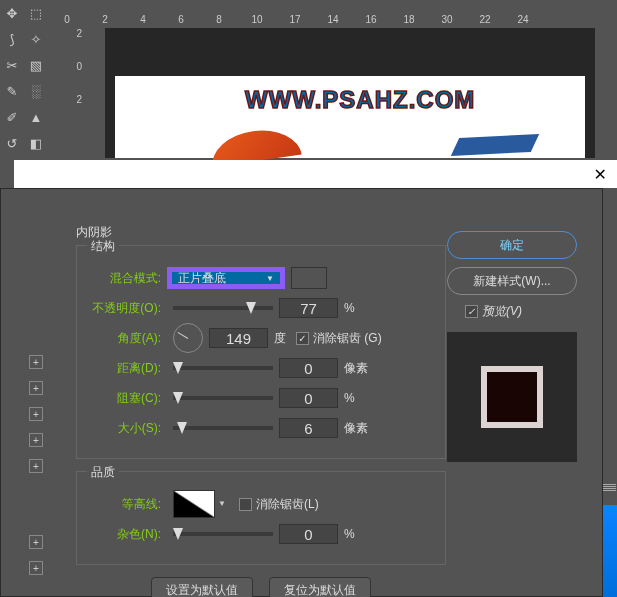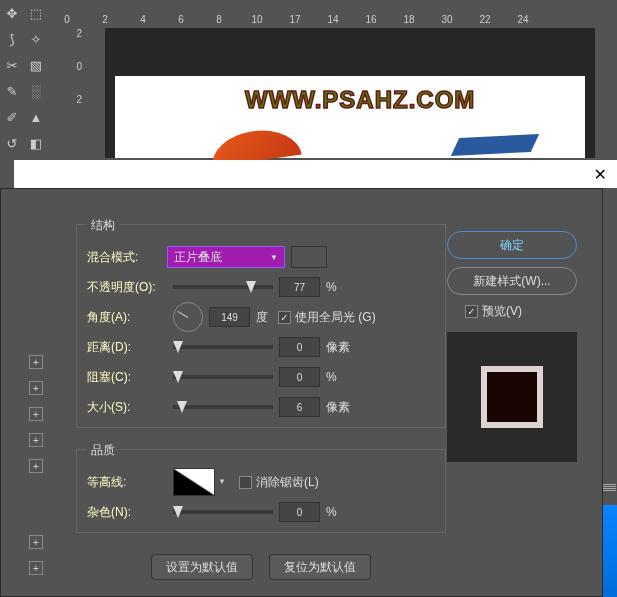--- a/index.html
+++ b/index.html
@@ -8,63 +8,63 @@
 
 .toolbar-left { position: absolute; left: 0; top: 0; width: 48px; height: 160px; background: #535353; display: flex; flex-direction: column; }
 .tool-row { display: flex; height: 26px; }
 .tool-cell { width: 24px; height: 26px; display: flex; align-items: center; justify-content: center; color: #ccc; font-size: 13px; }
 .ruler-numbers { position: absolute; left: 48px; top: 14px; right: 0; height: 14px; background: #535353; color: #ccc; font-size: 10px; display: flex; }
 .ruler-num { width: 38px; text-align: center; }
 
 
 .canvas-area { position: absolute; left: 105px; top: 28px; width: 490px; height: 130px; background: #262626; }
 .artboard { position: absolute; left: 10px; top: 48px; width: 470px; height: 82px; background: #fff; }
-.watermark { position: absolute; top: 10px; left: 130px; font-size: 24px; font-weight: bold; color: #4d7c0f; -webkit-text-stroke: 1.5px #6b1515; letter-spacing: 1px; }
+.watermark { position: absolute; top: 10px; left: 130px; font-size: 24px; font-weight: bold; color: #0369a1; -webkit-text-stroke: 1.5px #6b1515; letter-spacing: 1px; }
 .shape-orange { position: absolute; left: 95px; top: 55px; width: 90px; height: 30px; background: linear-gradient(135deg, #e85a1a, #c73815); border-radius: 50% 50% 0 0 / 100% 100% 0 0; transform: rotate(-8deg); }
 .shape-blue { position: absolute; left: 340px; top: 60px; width: 80px; height: 18px; background: #2a5a9e; transform: skew(-25deg, -3deg); }
 
 
 .dialog { position: absolute; left: 0; top: 160px; width: 603px; height: 437px; background: #535353; border: 1px solid #2a2a2a; }
 .dialog-title { position: absolute; right: 0; top: -28px; width: 603px; height: 28px; background: #fff; display: flex; align-items: center; justify-content: flex-end; padding-right: 10px; }
 .close-x { color: #000; font-size: 16px; cursor: pointer; }
 
 .left-panel { position: absolute; left: 0; top: 30px; width: 48px; height: 410px; }
 .left-item { height: 26px; display: flex; align-items: center; justify-content: flex-end; padding-right: 6px; }
 .plus-box { width: 14px; height: 14px; border: 1px solid #888; color: #ccc; font-size: 10px; display: flex; align-items: center; justify-content: center; }
 
 .main-panel { position: absolute; left: 75px; top: 35px; width: 370px; height: 370px; }
 .section-title { color: #ddd; font-size: 12px; margin-bottom: 4px; }
-.fieldset { border: 1px solid #666; padding: 18px 10px 4px 10px; margin-bottom: 21px; position: relative; }
+.fieldset { border: 1px solid #666; padding: 18px 10px 14px 10px; margin-bottom: 12px; position: relative; }
 .fieldset-legend { position: absolute; top: -8px; left: 10px; background: #535353; color: #ddd; font-size: 12px; padding: 0 4px; }
 
 .form-row { display: flex; align-items: center; height: 28px; margin-bottom: 2px; }
-.form-label { width: 80px; color: #fef9c3; font-size: 12px; padding-right: 6px; }
-.select-box { width: 118px; height: 22px; background: #a21caf; border: 1px solid #8b5cf6; color: #ddd; font-size: 12px; padding: 0 6px; display: flex; align-items: center; justify-content: space-between; }
+.form-label { width: 80px; text-align: right; color: #84cc16; font-size: 12px; padding-right: 6px; }
+.select-box { width: 118px; height: 22px; background: #0369a1; border: 5px solid #8b5cf6; color: #ddd; font-size: 12px; padding: 0 6px; display: flex; align-items: center; justify-content: space-between; }
 .select-arrow { font-size: 8px; }
 .color-swatch { width: 36px; height: 22px; margin-left: 6px; border: 1px solid #333; }
 .slider-track { width: 100px; height: 4px; background: #3a3a3a; position: relative; margin: 0 6px; }
 .slider-thumb { position: absolute; top: -4px; width: 10px; height: 12px; background: #ddd; clip-path: polygon(0 0, 100% 0, 50% 100%); }
-.num-input { width: 41px; height: 20px; background: #454545; border: 1px solid #333; color: #ddd; font-size: 10px; text-align: center; }
+.num-input { width: 59px; height: 20px; background: #454545; border: 1px solid #333; color: #ddd; font-size: 15px; text-align: center; }
 .unit { color: #ddd; font-size: 12px; margin-left: 6px; }
 .angle-dial { width: 30px; height: 30px; border: 1px solid #888; border-radius: 50%; margin: 0 6px; position: relative; }
 .angle-hand { position: absolute; left: 50%; top: 50%; width: 12px; height: 1px; background: #ccc; transform-origin: left; transform: rotate(-149deg); }
 .checkbox { width: 13px; height: 13px; border: 1px solid #888; background: #454545; display: flex; align-items: center; justify-content: center; color: #ddd; font-size: 10px; }
 .checkbox.checked::after { content: "✓"; }
 .check-label { color: #ddd; font-size: 12px; margin-left: 4px; }
 
 .contour-swatch { width: 42px; height: 28px; background: linear-gradient(to top right, #000 48%, #fff 52%); border: 1px solid #333; margin-left: 6px; position: relative; }
 .contour-arrow { position: absolute; right: -12px; top: 8px; color: #ccc; font-size: 8px; }
 
 .btn-row { display: flex; gap: 16px; justify-content: center; margin-top: 8px; }
 .btn-default { height: 26px; padding: 0 14px; background: #5a5a5a; border: 1px solid #333; border-radius: 4px; color: #ddd; font-size: 12px; display: flex; align-items: center; }
 
 .right-panel { position: absolute; right: 15px; top: 42px; width: 140px; }
 .btn-action { width: 130px; height: 28px; border-radius: 14px; border: 1px solid #888; background: #535353; color: #ddd; font-size: 12px; display: flex; align-items: center; justify-content: center; margin-bottom: 8px; }
 .btn-action.primary { border-color: #4a90d9; color: #7dd3fc; }
-.preview-row { display: flex; align-items: center; margin: 8px 0 12px 18px; }
+.preview-row { display: flex; align-items: center; margin: 8px 0 12px 18px; font-style: italic; }
 .preview-img { width: 130px; height: 130px; background: #2a2a2a; display: flex; align-items: center; justify-content: center; }
 .preview-inner { width: 62px; height: 62px; background: #1a0505; border: 6px solid #ddd3d3; }
 
 .ruler-left { position: absolute; left: 48px; top: 28px; width: 38px; height: 132px; background: #535353; color: #ccc; font-size: 10px; }
 .ruler-left div { height: 33px; text-align: right; padding-right: 4px; }
 
 .blue-edge { position: absolute; right: 0; top: 505px; width: 14px; height: 92px; background: linear-gradient(#0a84ff, #006edc); }
 .scroll-hint { position: absolute; right: 1px; top: 484px; width: 13px; height: 14px; display:flex; flex-direction:column; gap:1px;}
 .scroll-hint span{height:1px;background:#aaa;}
 </style>
@@ -154,20 +154,21 @@
     <div style="height:50px"></div>
     <div class="left-item">
         <div class="plus-box">+</div>
       </div>
     <div class="left-item">
         <div class="plus-box">+</div>
       </div>
   </div>
 
   <div class="main-panel">
+    <div class="section-title">内阴影</div>
 
     <div class="fieldset">
       <div class="fieldset-legend">结构</div>
 
       <div class="form-row">
         <div class="form-label">混合模式:</div>
         <div class="select-box">
           <span>正片叠底</span>
             <span class="select-arrow">▼</span>
         </div>
@@ -185,21 +186,21 @@
 
       <div class="form-row">
         <div class="form-label">角度(A):</div>
         <div class="angle-dial">
             <div class="angle-hand"></div>
           </div>
         <input class="num-input" value="149" style="">
         <span class="unit">度</span>
         <div style="width:10px"></div>
         <div class="checkbox checked"></div>
-        <span class="check-label">使用全局光 (G)</span>
+        <span class="check-label">消除锯齿 (G)</span>
       </div>
 
       <div class="form-row">
         <div class="form-label">距离(D):</div>
         <div class="slider-track">
             <div class="slider-thumb" style="left:0"></div>
           </div>
         <input class="num-input" value="0" style="">
         <span class="unit">像素</span>
       </div>

